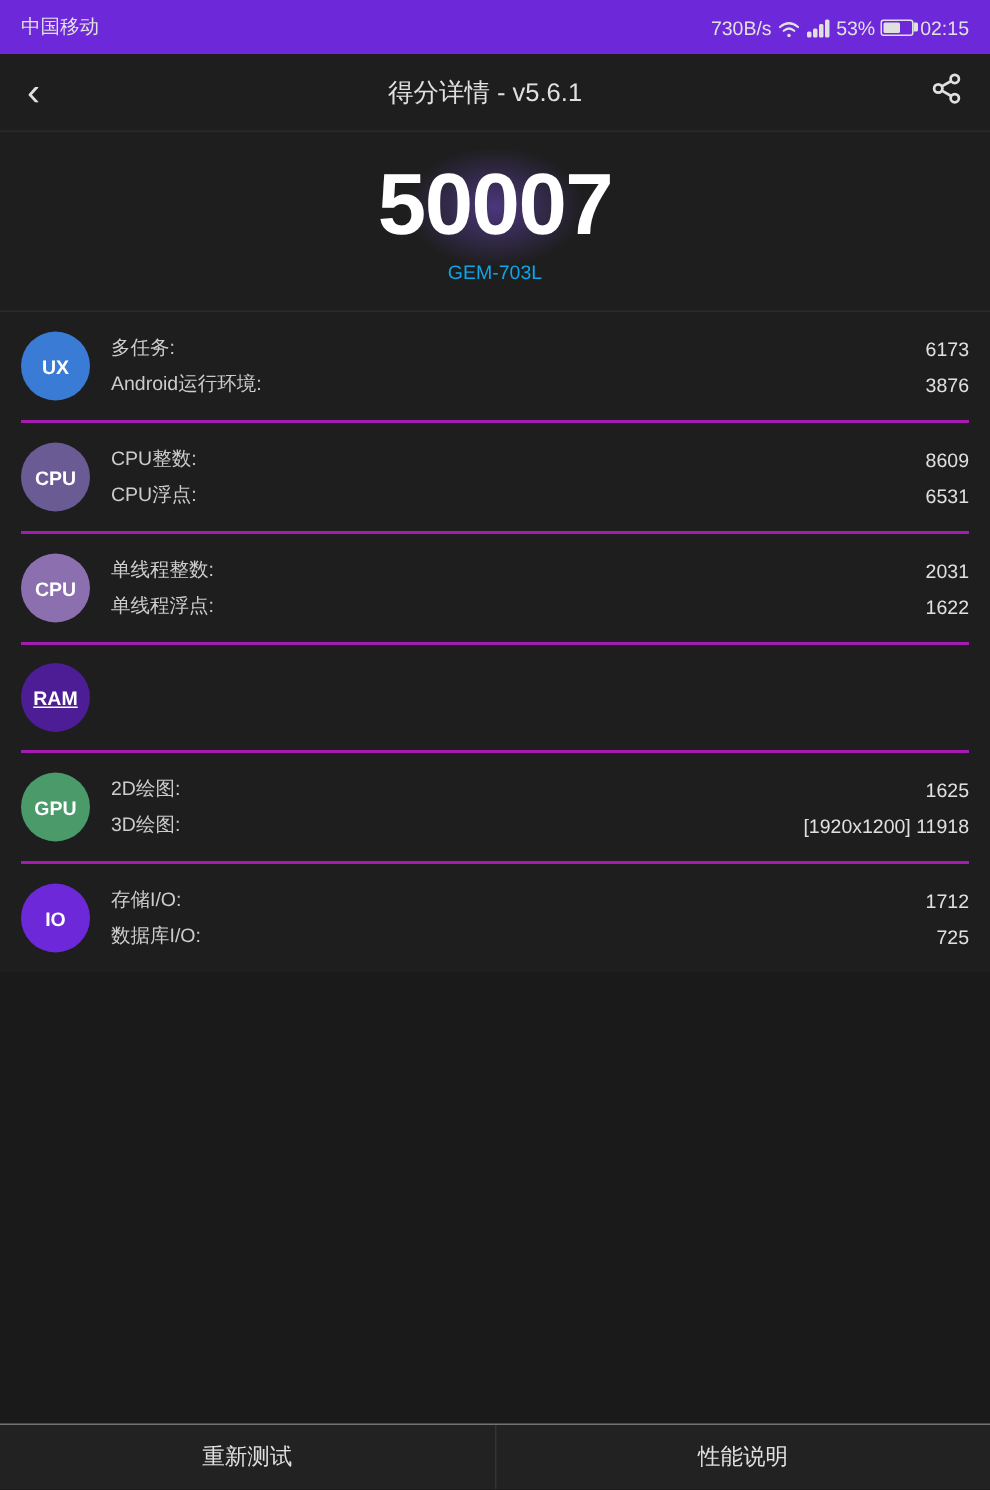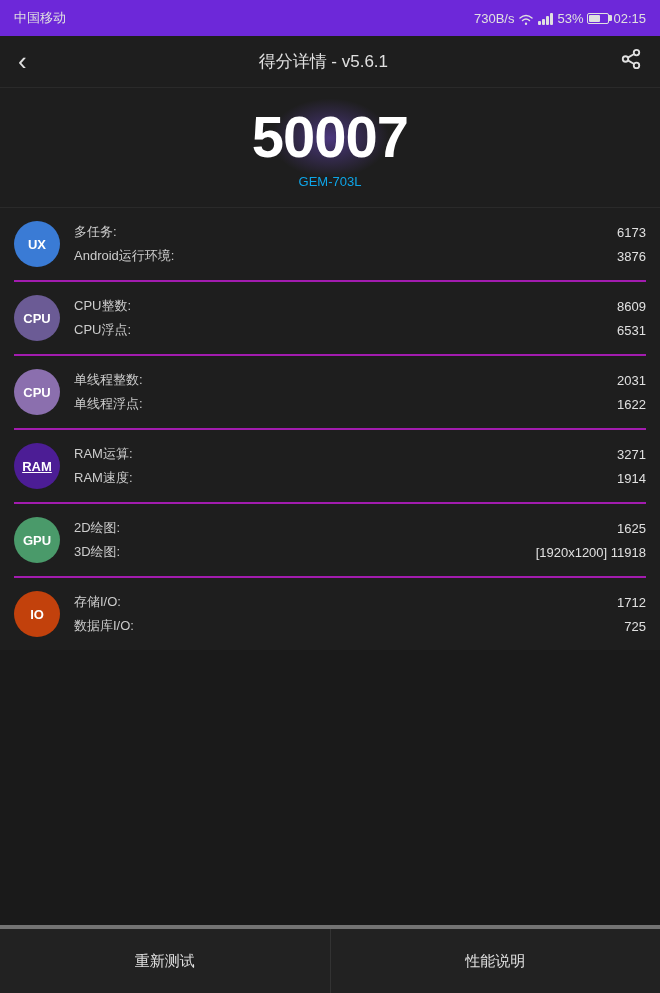--- a/index.html
+++ b/index.html
@@ -145,21 +145,21 @@
       font-weight: bold;
       color: #ffffff;
       flex-shrink: 0;
       margin-right: 14px;
     }
     .icon-ux { background: #3a7bd5; }
     .icon-cpu1 { background: #6b5b95; }
     .icon-cpu2 { background: #8b6fae; }
     .icon-ram { background: #4c1d95; text-decoration: underline; }
     .icon-gpu { background: #4a9a6a; }
-    .icon-io { background: #c2410c; }
+    .icon-io { background: #6d28d9; }
 
     .stat-details {
       flex: 1;
     }
     .stat-line {
       display: flex;
       justify-content: space-between;
       align-items: center;
       padding: 3px 0;
     }
@@ -172,24 +172,24 @@
       color: #e0e0e0;
       font-weight: 500;
     }
 
     
     .bottom-bar {
       position: absolute;
       bottom: 0;
       left: 0;
       right: 0;
-      height: 68px;
+      height: 44px;
       background: #222222;
       display: flex;
-      border-top: 4px solid #737373;
+      border-top: 1px solid #737373;
     }
     .bottom-btn {
       flex: 1;
       display: flex;
       align-items: center;
       justify-content: center;
       font-size: 15px;
       color: #e0e0e0;
       cursor: pointer;
       border-right: 1px solid #333333;
@@ -296,30 +296,20 @@
           <span class="stat-value">2031</span>
         </div>
         <div class="stat-line">
           <span class="stat-label">单线程浮点:</span>
           <span class="stat-value">1622</span>
         </div>
       </div>
     </div>
     <div class="stat-row-group">
       <div class="stat-icon icon-ram">RAM</div>
-      <div class="stat-details">
-        <div class="stat-line">
-          <span class="stat-label">RAM运算:</span>
-          <span class="stat-value">3271</span>
-        </div>
-        <div class="stat-line">
-          <span class="stat-label">RAM速度:</span>
-          <span class="stat-value">1914</span>
-        </div>
-      </div>
     </div>
     <div class="stat-row-group">
       <div class="stat-icon icon-gpu">GPU</div>
       <div class="stat-details">
         <div class="stat-line">
           <span class="stat-label">2D绘图:</span>
           <span class="stat-value">1625</span>
         </div>
         <div class="stat-line">
           <span class="stat-label">3D绘图:</span>

